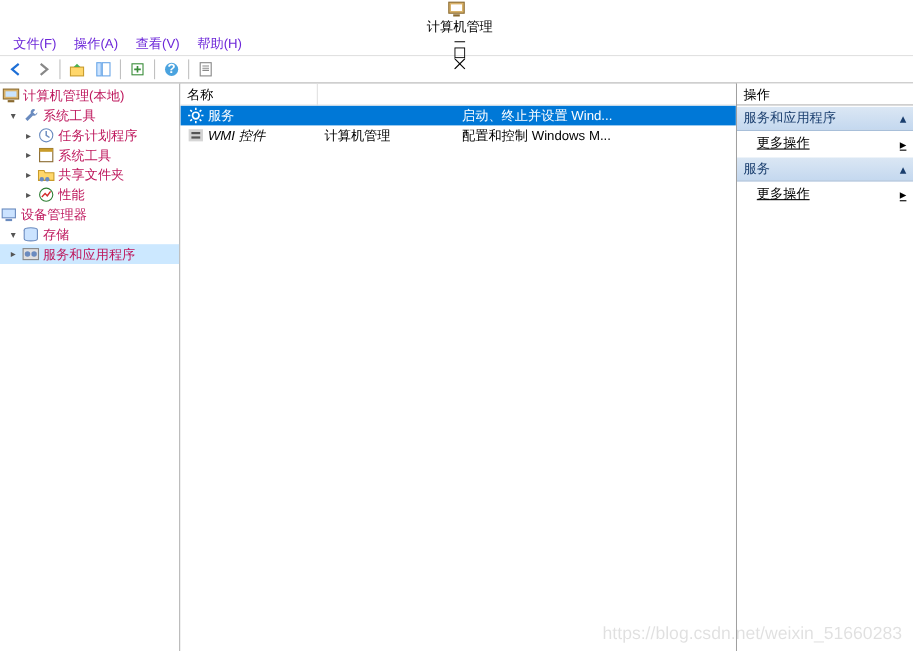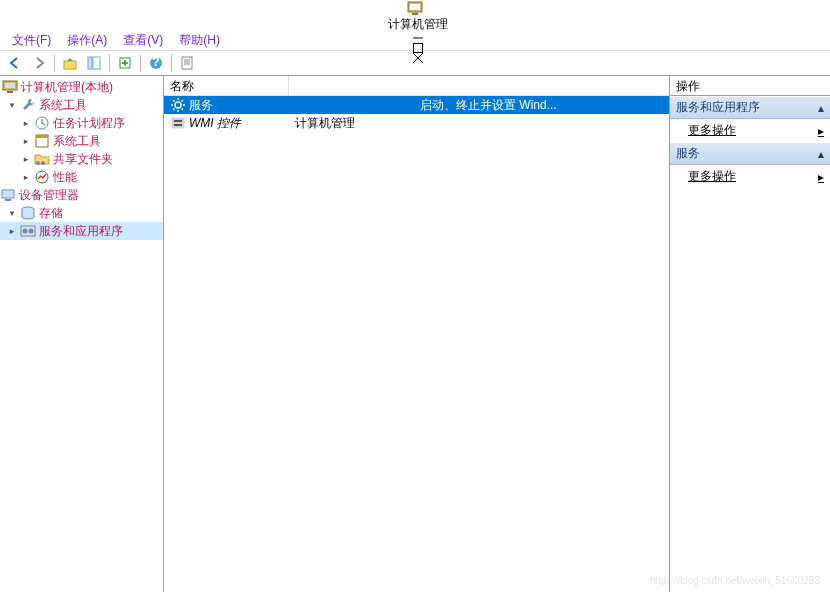--- a/index.html
+++ b/index.html
@@ -47,21 +47,21 @@
 
 
 .actions-header { height: 20px; border-bottom: 1px solid #a0a0a0; padding: 2px 6px; font-weight: normal; color: #000; background: #fff; }
 .actions-section-title { background: linear-gradient(#dbe7f4, #c4d8ef); border-top: 1px solid #fff; border-bottom: 1px solid #9fb8d5; padding: 2px 6px; display: flex; justify-content: space-between; align-items: center; color: #1a3e6e; }
 .actions-link { padding: 3px 6px 3px 18px; display: flex; justify-content: space-between; align-items: center; color: #000; text-decoration: underline; }
 
 
 svg { display: block; }
 
 
-.watermark { position: absolute; right: 10px; bottom: 6px; color: rgba(0,0,0,0.12); font-size: 10px; pointer-events: none; }
+.watermark { position: absolute; right: 10px; bottom: 6px; color: rgba(0,0,0,0.12); font-size: 16px; pointer-events: none; }
 </style>
 </head>
 <body>
 
 <div class="titlebar">
   <span class="app-icon">
     <svg viewBox="0 0 16 16">
         <rect x="1" y="2" width="14" height="10" fill="#d9b26a" stroke="#8a6a2f" stroke-width="1"></rect>
         <rect x="3" y="4" width="10" height="6" fill="#fff"></rect>
         <rect x="5" y="13" width="6" height="2" fill="#8a6a2f"></rect>
@@ -291,20 +291,21 @@
           <div class="cell" style="width: 125px;"></div>
           <div class="cell" style="flex: 1 1 0%;">启动、终止并设置 Wind...</div>
         </div>
         <div class="list-row">
           <div class="cell" style="width: 125px; font-style: italic;"><span class="row-icon" style="color: rgb(85, 85, 85);"><svg viewBox="0 0 16 16">
                 <rect x="2" y="3" width="12" height="10" fill="currentColor" opacity="0.25" stroke="currentColor"></rect>
                 <rect x="4" y="5" width="8" height="2" fill="currentColor"></rect>
                 <rect x="4" y="9" width="8" height="2" fill="currentColor"></rect>
               </svg></span><span>WMI 控件</span></div>
           <div class="cell" style="width: 125px;">计算机管理</div>
+          <div class="cell" style="flex: 1 1 0%;">配置和控制 Windows M...</div>
         </div>
       </div>
   </div>
 
   <div class="actions-pane">
     <div class="actions-header">操作</div>
     <div class="actions-section-title">
       <span>服务和应用程序</span>
       <span>▴</span>
     </div>

